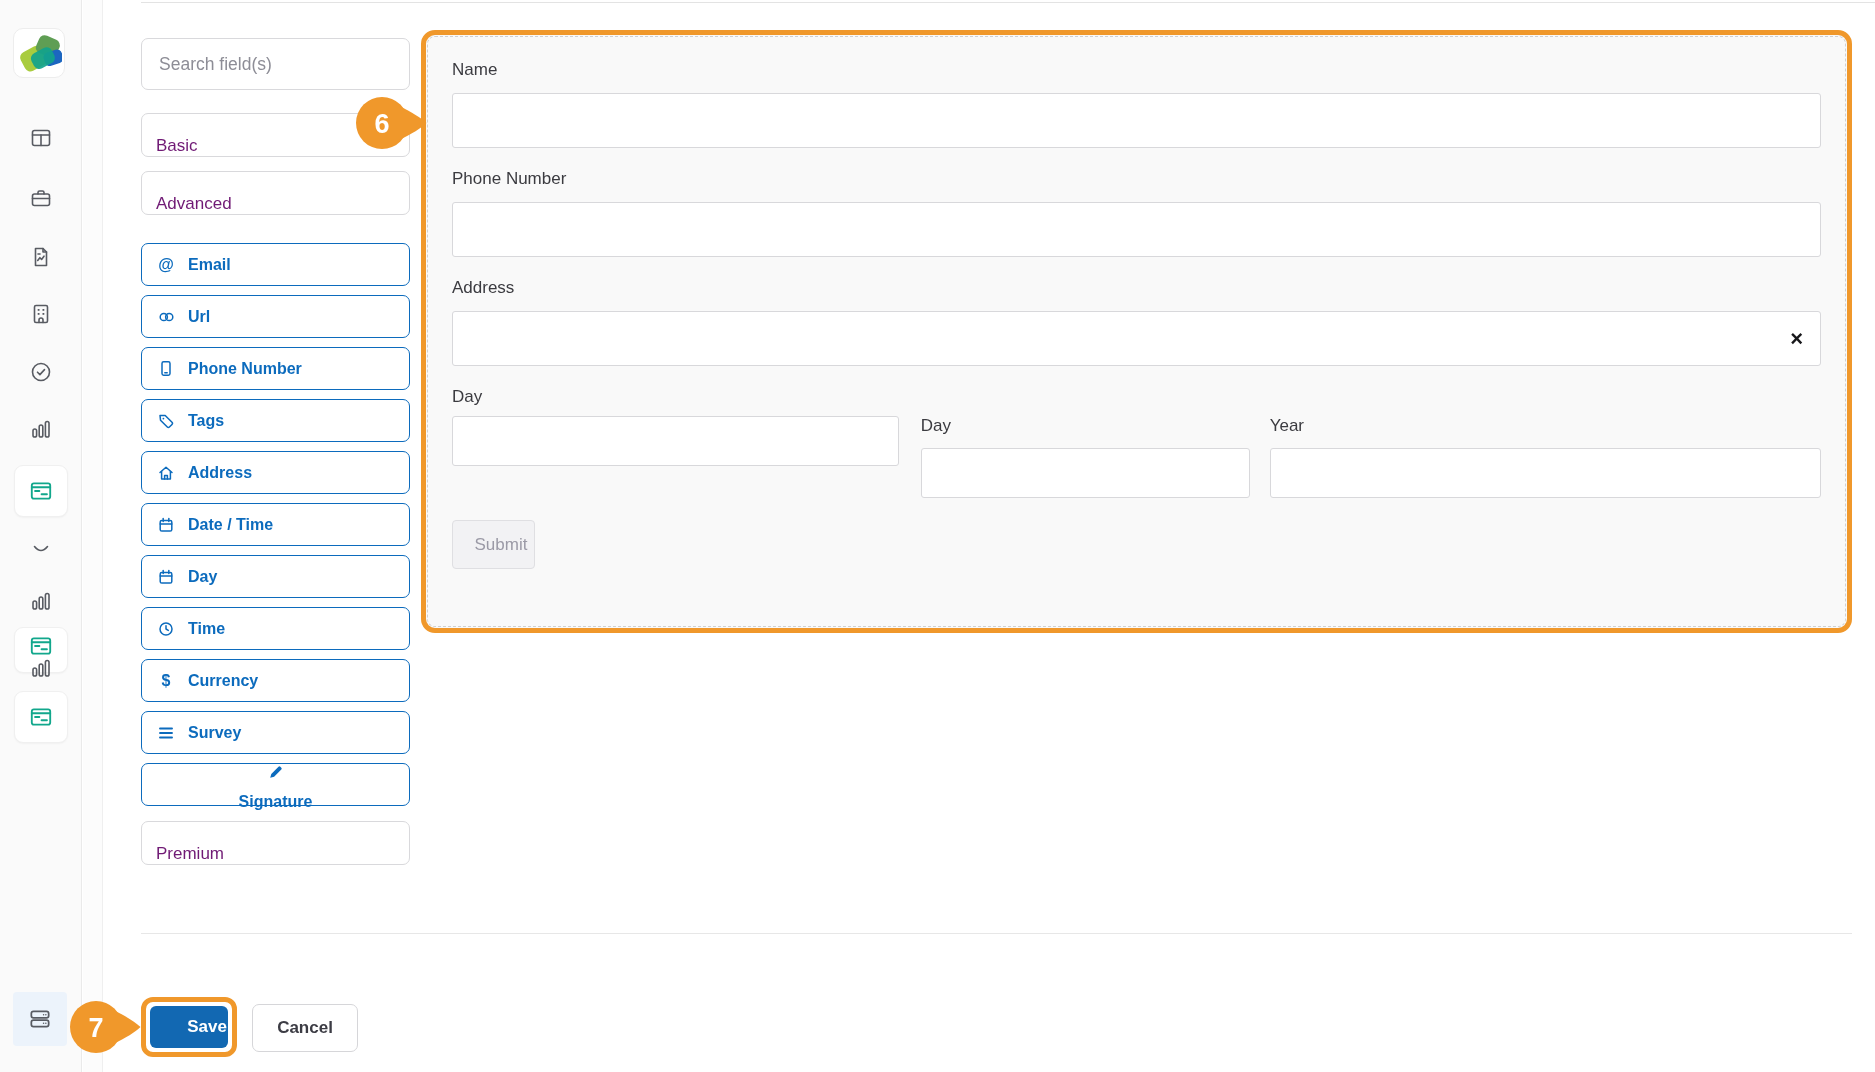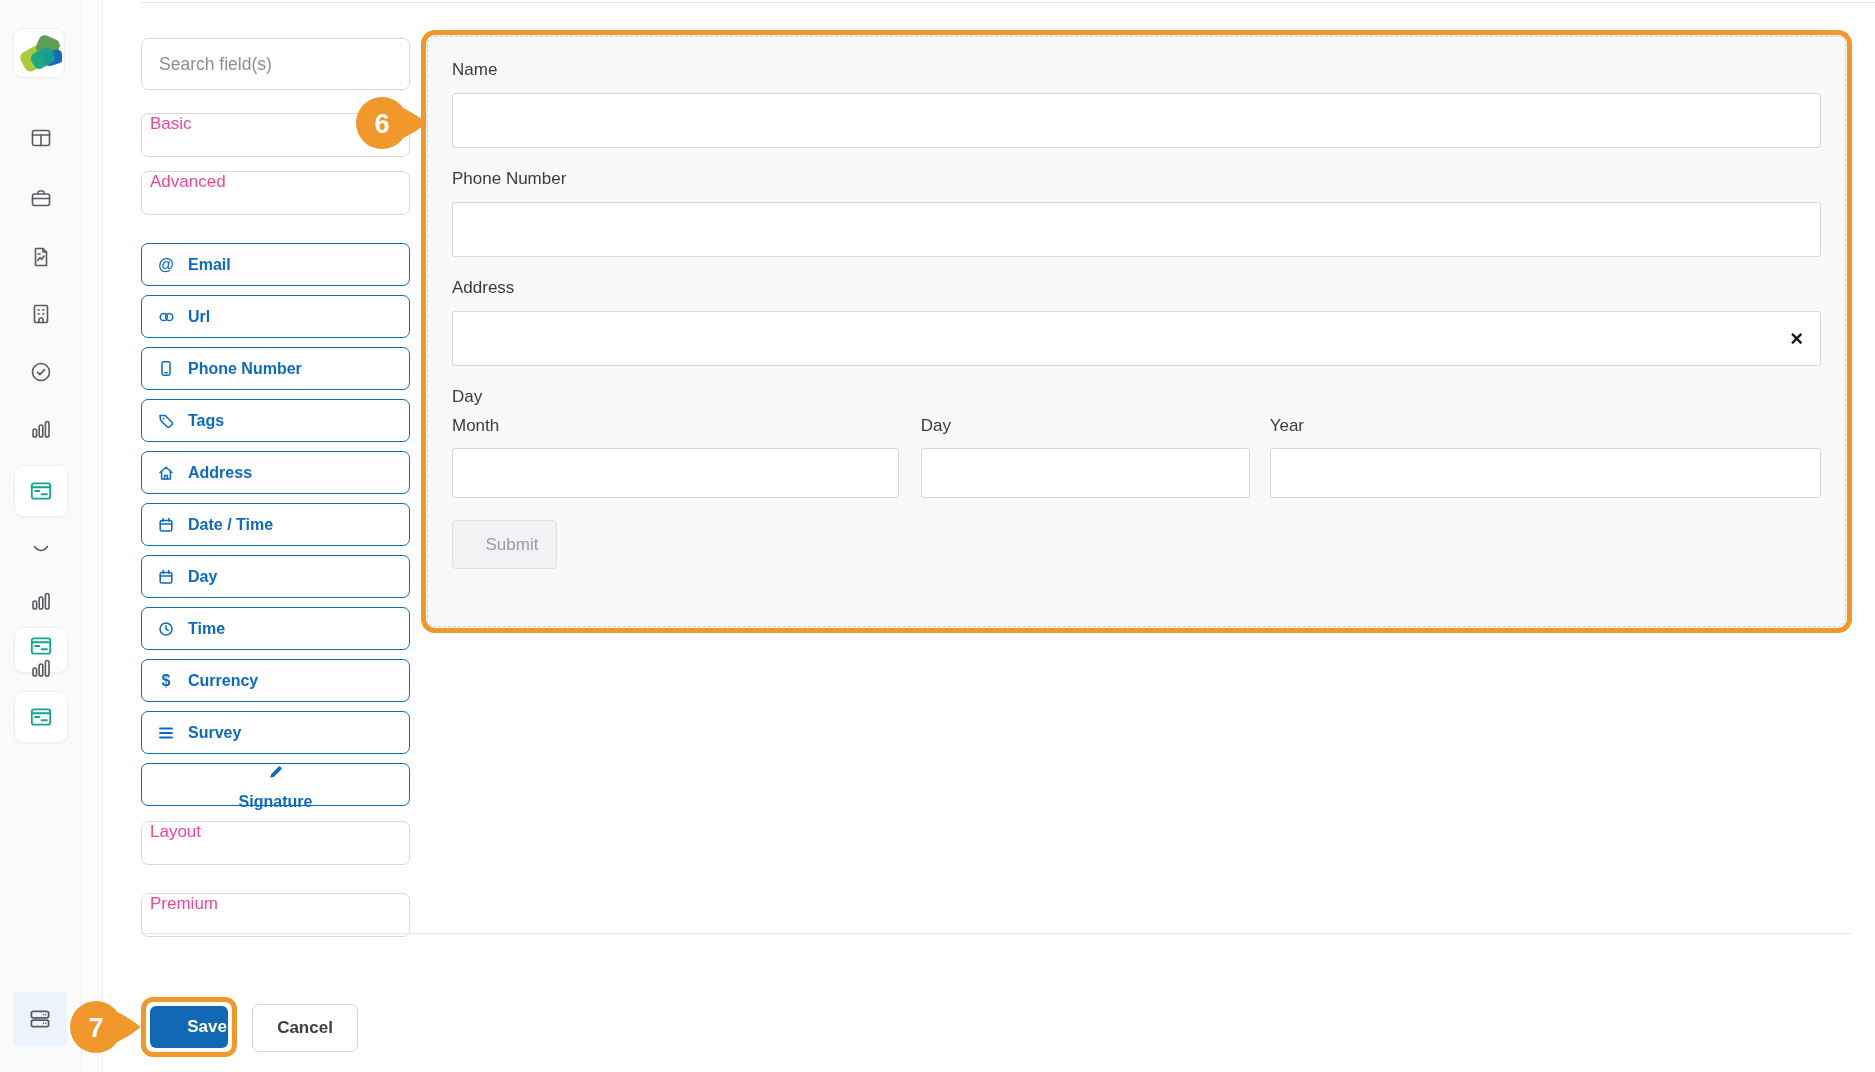--- a/index.html
+++ b/index.html
@@ -31,21 +31,21 @@
           display:flex; align-items:center; justify-content:center; }
 
   
   .panel { position:absolute; left:141px; top:38px; width:269px; }
   .search-wrap { height:52px; border:1px solid #d9d9dc; border-radius:7px;
           background:#fff; margin-bottom:23px; display:flex; align-items:center; }
   .search-wrap input { border:none; outline:none; background:transparent; width:100%;
           padding:0 17px; font-size:17.5px; font-family:inherit; color:#3b3b40; }
   .search-wrap input::placeholder { color:#8d8d96; }
   .cat-btn { height:44px; border:1px solid #d9d9dc; border-radius:7px; background:#fff;
-          display:flex; align-items:flex-start; padding:0 8px; font-size:17px; color:#ec4899;
+          display:flex; align-items:flex-end; padding:0 14px; font-size:17px; color:#701a75;
           margin-bottom:14px; cursor:pointer; }
   .cat-btn.mb12 { margin-bottom:28px; }
   .fld-btn { height:43px; border:1.5px solid #0c6bbd; border-radius:7px; background:#fff;
           display:flex; align-items:center; gap:13px; padding:0 15px;
           font-size:16px; font-weight:700; color:#0c6bbd; margin-bottom:9px; cursor:pointer; }
   .fld-btn .ic { width:18px; display:flex; align-items:center; justify-content:center;
           font-size:16px; font-weight:700; }
   .gap-after { margin-bottom:15px;flex-direction:column; }
 
   
@@ -62,21 +62,21 @@
   .clear-x { position:absolute; right:18px; top:50%; transform:translateY(-50%);
           font-size:22px; font-weight:700; color:#17171a; line-height:1; cursor:pointer; }
   .day-label { margin-bottom:9px; }
   .day-row { display:flex; margin-bottom:22px; }
   .day-col .fp-label { margin-bottom:12px; }
   .day-col input { width:100%; height:50px; background:#fff; border:1px solid #d8d8db;
           border-radius:3px; font-size:17px; padding:0 12px; font-family:inherit; outline:none; }
   .col-month { width:448px; margin-right:22px; }
   .col-day   { width:330px; margin-right:20px; }
   .col-year  { width:553px; }
-  .submit-btn { width:105px; height:49px; background:#f2f2f4; border:1px solid #dfdfe2;
+  .submit-btn { width:83px; height:49px; background:#f2f2f4; border:1px solid #dfdfe2;
           border-radius:4px; color:#9b9aa6; font-size:17px; font-weight:500;
           font-family:inherit; cursor:pointer;padding-left:15px; }
 
   
   .footer-divider { position:absolute; left:141px; top:933px; width:1711px; height:1px; background:#e7e7e7; }
   .save-ring { position:absolute; left:141px; top:997px; width:96px; height:60px;
           border:5px solid #f0982b; border-radius:12px;
           display:flex; align-items:center; justify-content:center; }
   .save-btn { width:78px; height:42px; background:#1268b2; color:#fff; border:none;
           border-radius:6px; font-size:17px; font-weight:700; font-family:inherit; cursor:pointer;padding-left:36px; }
@@ -330,23 +330,20 @@
 
   <div class="fld-btn gap-after">
     <span class="ic">
       <svg width="16" height="16" viewBox="0 0 16 16">
         <path d="M2.2 13.8 l1.1-3.9 7.2-7.2 a1.3 1.3 0 0 1 1.85 0 l0.95 0.95 a1.3 1.3 0 0 1 0 1.85 l-7.2 7.2 z" fill="#0c6bbd"></path>
       </svg>
     </span>
     <span>Signature</span>
   </div>
 
-  <div class="cat-btn mb12">
-    <span>Layout</span>
-  </div>
   <div class="cat-btn">
     <span>Premium</span>
   </div>
 </div>
 
 <div class="highlight-box">
   <div class="canvas">
 
     <div class="fp-label">Name</div>
     <input class="fp-input" type="text" style="">
@@ -356,21 +353,20 @@
 
     <div class="fp-label">Address</div>
     <div class="addr-wrap">
       <input class="fp-input" type="text" style="">
       <span class="clear-x">×</span>
     </div>
 
     <div class="fp-label day-label">Day</div>
     <div class="day-row">
       <div class="day-col col-month">
-        <div class="fp-label">Month</div>
         <input type="text" style="">
       </div>
       <div class="day-col col-day">
         <div class="fp-label">Day</div>
         <input type="text" style="">
       </div>
       <div class="day-col col-year">
         <div class="fp-label">Year</div>
         <input type="text" style="">
       </div>

